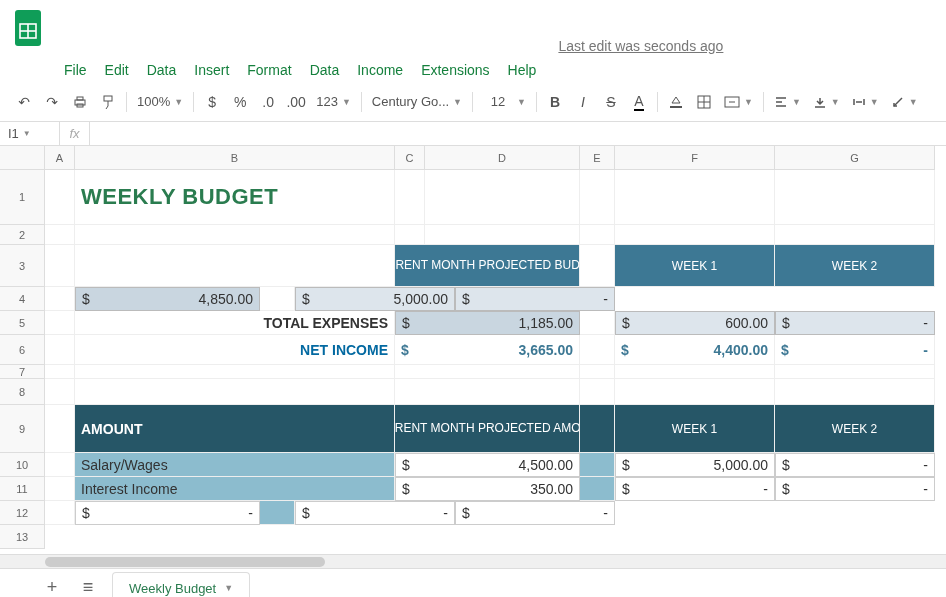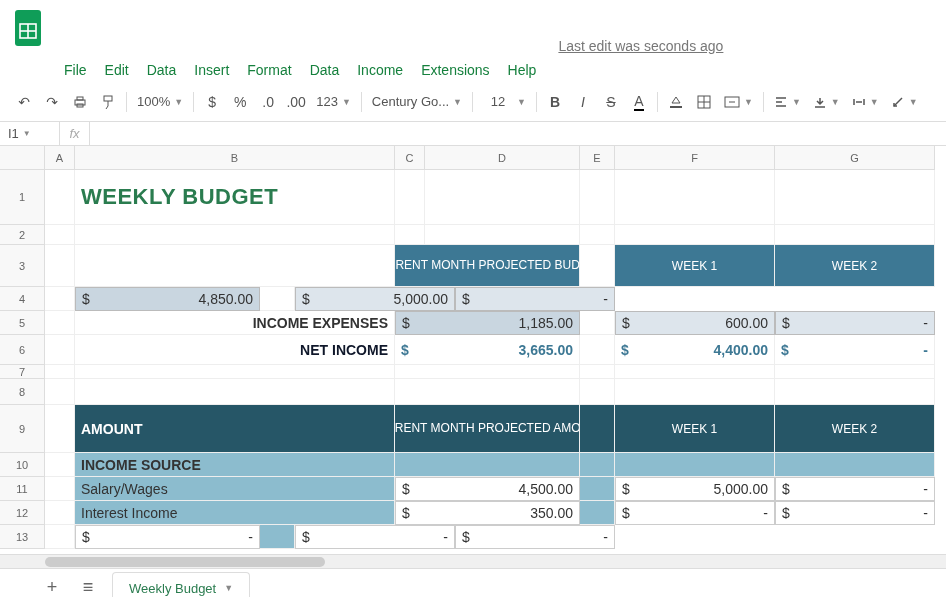--- a/index.html
+++ b/index.html
@@ -34,21 +34,21 @@
 .row-headers { position: absolute; left: 0; top: 24px; width: 45px; z-index: 2; }
 .row-h { border-right: 1px solid #ddd; border-bottom: 1px solid #ddd; display: flex; align-items: center; justify-content: center; font-size: 11px; color: #666; background: #f8f8f8; }
 .cells { position: absolute; left: 45px; top: 24px; }
 .row { display: flex; }
 .cell { border-right: 1px solid #eee; border-bottom: 1px solid #eee; padding: 2px 6px; display: flex; align-items: center; overflow: hidden; white-space: nowrap; font-size: 14px; }
 .title-cell { font-family: 'Century Gothic', Arial, sans-serif; font-weight: bold; font-size: 22px; color: #2a7c4f; letter-spacing: 0.5px; }
 .hdr-blue { background: #3d7894; color: #fff; font-size: 12px; text-align: center; justify-content: center; font-family: 'Century Gothic', Arial; }
 .label-bold-right { font-weight: bold; text-align: right; justify-content: flex-end; font-family: 'Century Gothic', Arial; }
 .num-cell { background: #c9d6e0; justify-content: space-between; font-family: 'Century Gothic', Arial; border: 1px solid #bbb; }
 .num-cell-light { background: #dde5ec; justify-content: space-between; font-family: 'Century Gothic', Arial; border: 1px solid #bbb; }
-.net-label { color: #0f172a; font-weight: bold; justify-content: flex-end; font-family: 'Century Gothic', Arial; }
+.net-label { color: #0369a1; font-weight: bold; justify-content: flex-end; font-family: 'Century Gothic', Arial; }
 .net-val { color: #3d7894; font-weight: bold; justify-content: space-between; font-family: 'Century Gothic', Arial; }
 .section-hdr { background: #265667; color: #fff; font-weight: bold; font-family: 'Century Gothic', Arial; font-size: 14px; }
 .section-hdr-center { background: #265667; color: #fff; font-family: 'Century Gothic', Arial; font-size: 12px; justify-content: center; text-align: center; }
 .sub-hdr { background: #8cbcce; font-weight: bold; font-family: 'Century Gothic', Arial; }
 .data-row-label { background: #8cbcce; font-family: 'Century Gothic', Arial; }
 .data-cell { background: #fff; justify-content: space-between; font-family: 'Century Gothic', Arial; border: 1px solid #ccc; }
 .dollar { margin-right: auto; }
 .hscroll { height: 14px; background: #f0f0f0; border-top: 1px solid #ddd; position: relative; }
 .hscroll-thumb { position: absolute; left: 45px; top: 2px; height: 10px; width: 280px; background: #ccc; border-radius: 5px; }
 .tabs-row { display: flex; align-items: center; height: 38px; border-top: 1px solid #ddd; padding-left: 40px; gap: 12px; }
@@ -269,21 +269,21 @@
           <span>5,000.00</span>
         </div>
       <div class="cell num-cell-light" style="width:160px;height:24px">
           <span class="dollar">$</span>
           <span>-</span>
         </div>
     </div>
 
     <div class="row">
       <div class="cell" style="width:30px;height:24px"></div>
-      <div class="cell label-bold-right" style="width:320px;height:24px">INCOME EXPENSES</div>
+      <div class="cell label-bold-right" style="width:320px;height:24px">TOTAL EXPENSES</div>
       <div class="cell num-cell" style="width:185px;height:24px">
           <span class="dollar">$</span>
           <span>1,185.00</span>
         </div>
       <div class="cell" style="width:35px;height:24px"></div>
       <div class="cell num-cell-light" style="width:160px;height:24px">
           <span class="dollar">$</span>
           <span>600.00</span>
         </div>
       <div class="cell num-cell-light" style="width:160px;height:24px">
@@ -330,28 +330,20 @@
 
     <div class="row">
       <div class="cell" style="width:30px;height:48px"></div>
       <div class="cell section-hdr" style="width:320px;height:48px">AMOUNT</div>
       <div class="cell section-hdr-center" style="width:185px;height:48px;line-height:1.3">CURRENT MONTH PROJECTED AMOUNT</div>
       <div class="cell section-hdr" style="width:35px;height:48px"></div>
       <div class="cell section-hdr-center" style="width:160px;height:48px">WEEK 1</div>
       <div class="cell section-hdr-center" style="width:160px;height:48px">WEEK 2</div>
     </div>
 
-    <div class="row">
-      <div class="cell" style="width:30px;height:24px"></div>
-      <div class="cell sub-hdr" style="width:320px;height:24px">INCOME SOURCE</div>
-      <div class="cell sub-hdr" style="width:185px;height:24px"></div>
-      <div class="cell sub-hdr" style="width:35px;height:24px"></div>
-      <div class="cell sub-hdr" style="width:160px;height:24px"></div>
-      <div class="cell sub-hdr" style="width:160px;height:24px"></div>
-    </div>
 
     <div class="row">
       <div class="cell" style="width:30px;height:24px"></div>
       <div class="cell data-row-label" style="width:320px;height:24px">Salary/Wages</div>
       <div class="cell data-cell" style="width:185px;height:24px">
           <span class="dollar">$</span>
           <span>4,500.00</span>
         </div>
       <div class="cell data-row-label" style="width:35px;height:24px"></div>
       <div class="cell data-cell" style="width:160px;height:24px">

